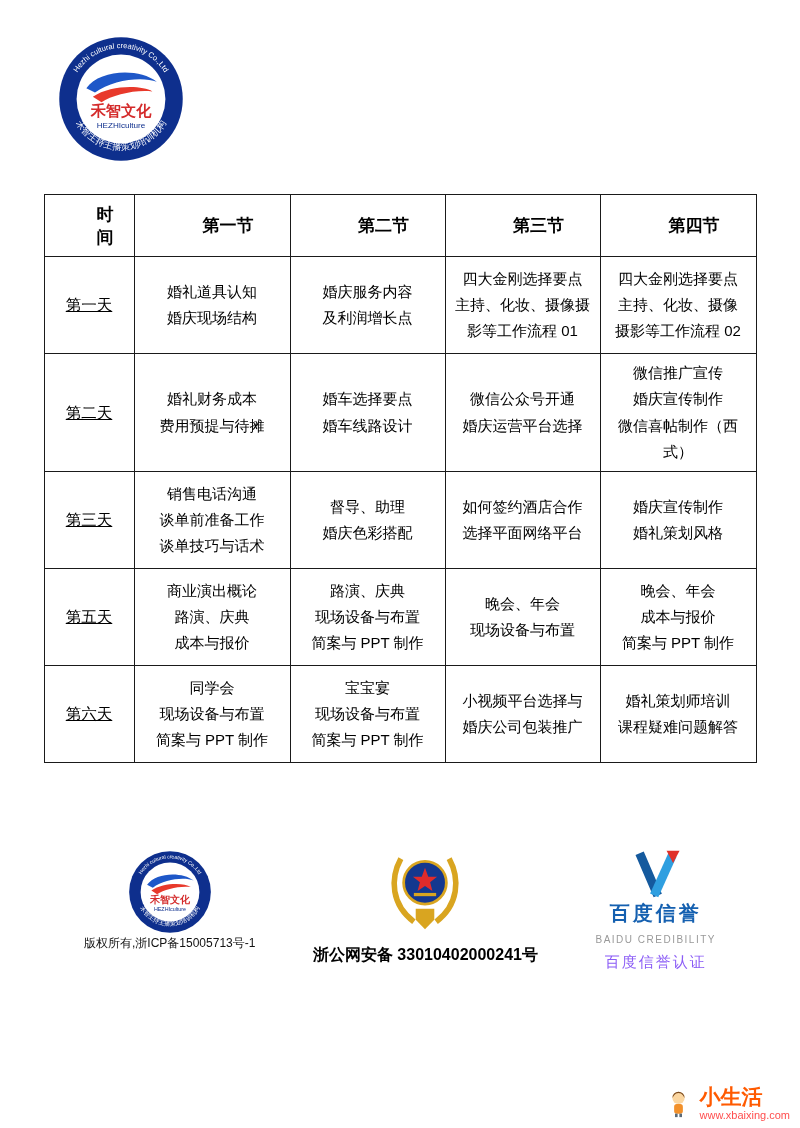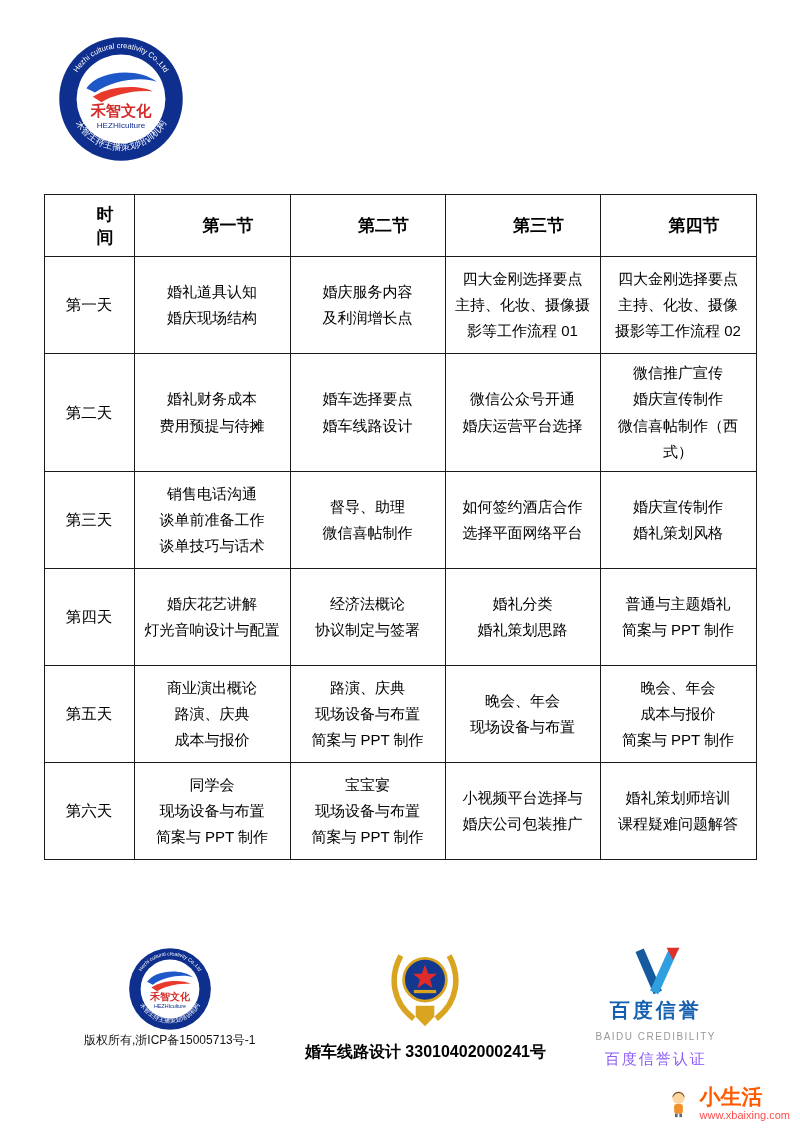--- a/index.html
+++ b/index.html
@@ -34,21 +34,21 @@
   }
   .schedule th, .schedule td {
     border:1px solid #1a1a1a;
     text-align:center;
     vertical-align:middle;
     white-space:pre-line;
     padding:6px 4px;
   }
   .schedule thead th { height:62px; font-size:17px; font-weight:bold;padding-left:36px; }
   .schedule tbody td { height:97px; font-size:15px; line-height:1.75; font-weight:normal; }
-  .schedule td.time { font-size:15.5px; }
+  .schedule td.time { font-size:15.5px;text-decoration:underline; }
   
   .ftr {
     margin-top:86px;
     padding:0 84px;
     display:flex;
     justify-content:space-between;
     align-items:flex-start;
     text-align:center;
   }
   .ftr-col { display:flex; flex-direction:column; align-items:center; }
@@ -138,36 +138,25 @@
         <td>微信推广宣传
 婚庆宣传制作
 微信喜帖制作（西式）</td>
       </tr>
       <tr>
         <td class="time">第三天</td>
         <td>销售电话沟通
 谈单前准备工作
 谈单技巧与话术</td>
         <td>督导、助理
-微信喜帖制作</td>
+婚庆色彩搭配</td>
         <td>如何签约酒店合作
 选择平面网络平台</td>
         <td>婚庆宣传制作
 婚礼策划风格</td>
-      </tr>
-      <tr>
-        <td class="time">第四天</td>
-        <td>婚庆花艺讲解
-灯光音响设计与配置</td>
-        <td>经济法概论
-协议制定与签署</td>
-        <td>婚礼分类
-婚礼策划思路</td>
-        <td>普通与主题婚礼
-简案与 PPT 制作</td>
       </tr>
       <tr>
         <td class="time">第五天</td>
         <td>商业演出概论
 路演、庆典
 成本与报价</td>
         <td>路演、庆典
 现场设备与布置
 简案与 PPT 制作</td>
         <td>晚会、年会
@@ -219,21 +208,21 @@
 
     <div class="ftr-col">
       <svg viewBox="0 0 84 92" width="78" height="86">
         <path d="M16,10 C4,32 6,60 30,78" stroke="#d9a520" stroke-width="6" fill="none"></path>
         <path d="M68,10 C80,32 78,60 54,78" stroke="#d9a520" stroke-width="6" fill="none"></path>
         <circle cx="42" cy="36" r="23" fill="#14388f" stroke="#d9a520" stroke-width="3"></circle>
         <polygon points="42,20 45.5,29.5 55,29.5 47.5,35.5 50,45 42,39.5 34,45 36.5,35.5 29,29.5 38.5,29.5" fill="#e02b2b"></polygon>
         <rect x="30" y="47" width="24" height="3.5" fill="#d9a520"></rect>
         <path d="M32,64 h20 v12 l-10,10 l-10,-10 z" fill="#d9a520"></path>
       </svg>
-      <div class="police-text">婚车线路设计 33010402000241号</div>
+      <div class="police-text">浙公网安备 33010402000241号</div>
     </div>
 
     <div class="ftr-col">
       <svg viewBox="0 0 64 60" width="52" height="49">
         <path d="M14,10 L32,52" stroke="#155a9e" stroke-width="11" stroke-linecap="square" fill="none"></path>
         <path d="M32,52 L50,12" stroke="#2f9fe0" stroke-width="11" stroke-linecap="square" fill="none"></path>
         <polygon points="45,2 61,2 53,17" fill="#e03028"></polygon>
       </svg>
       <div class="baidu-cn">百度信誉</div>
       <div class="baidu-en">BAIDU CREDIBILITY</div>

